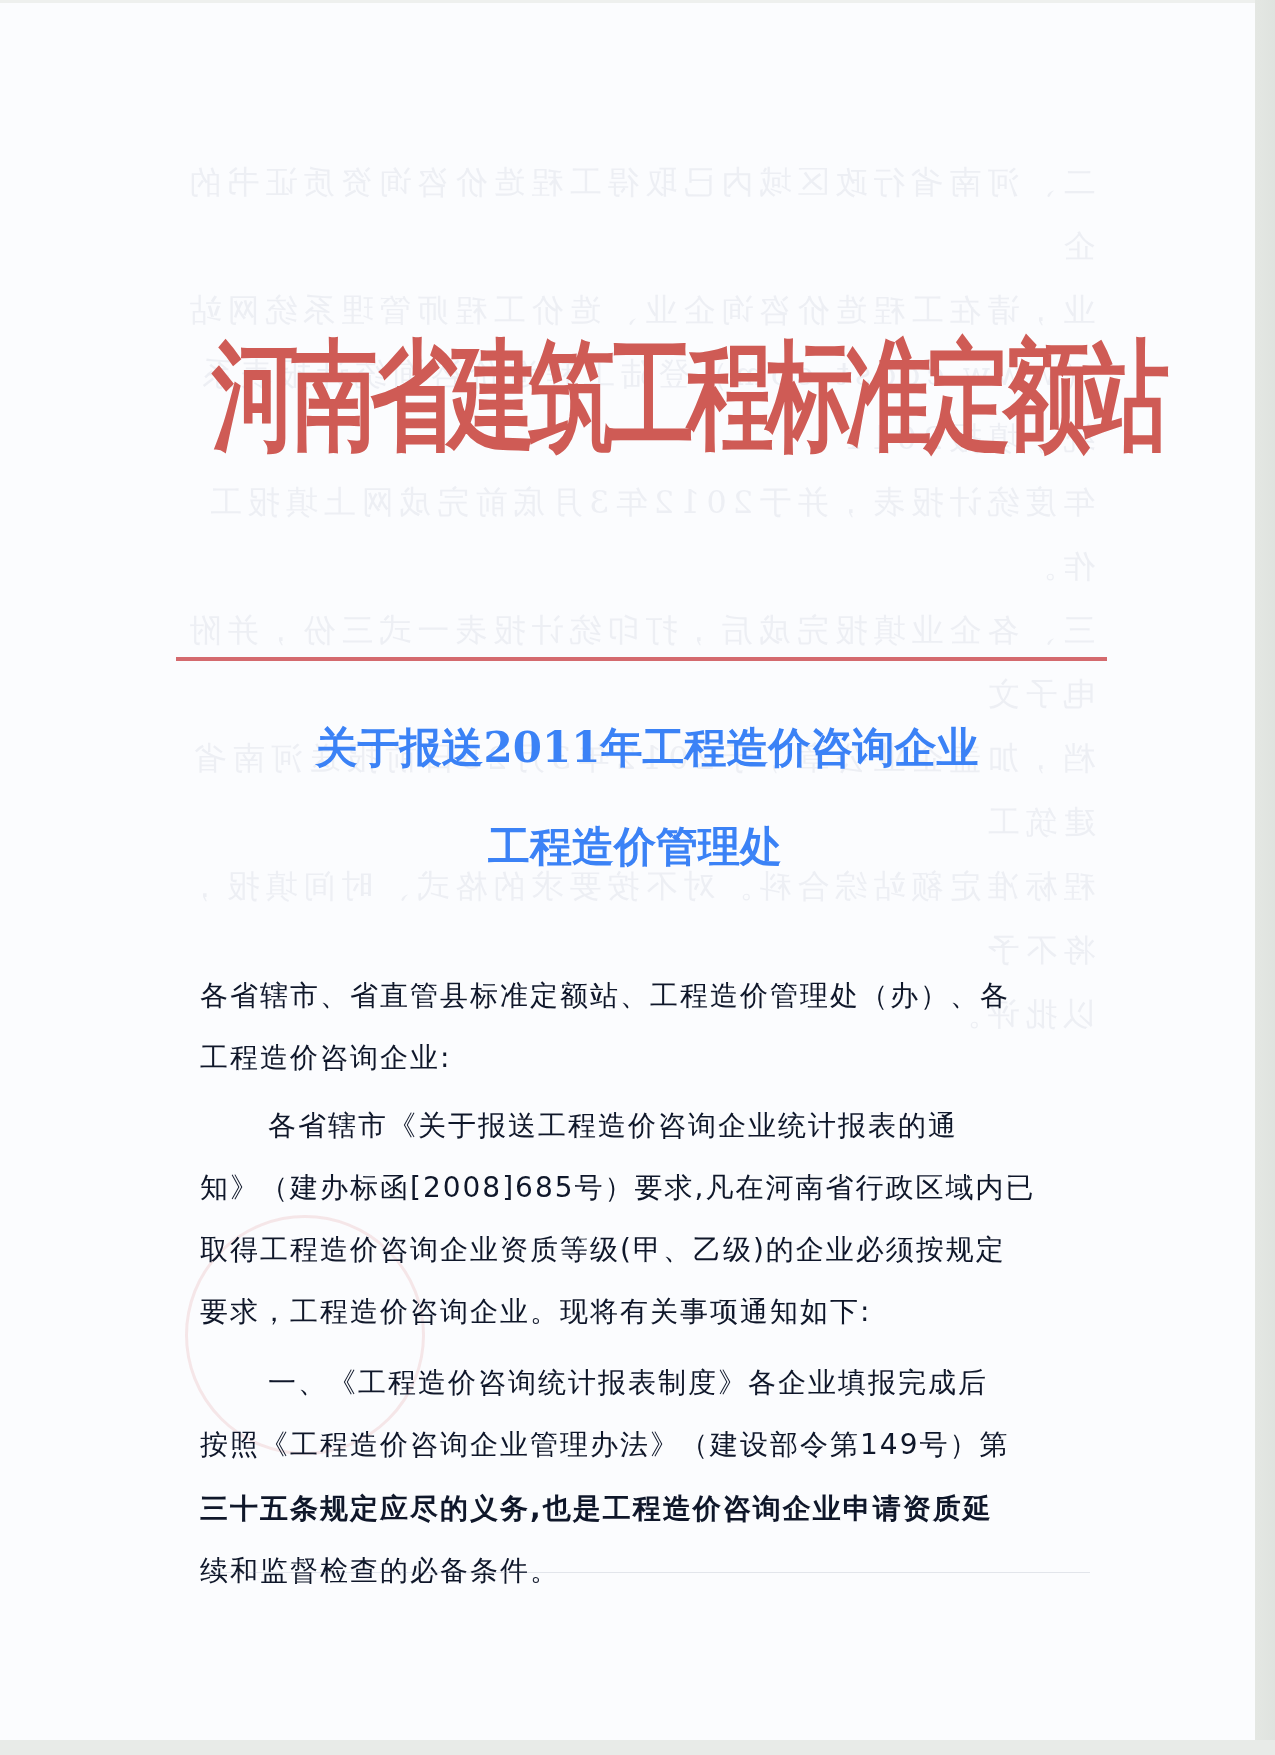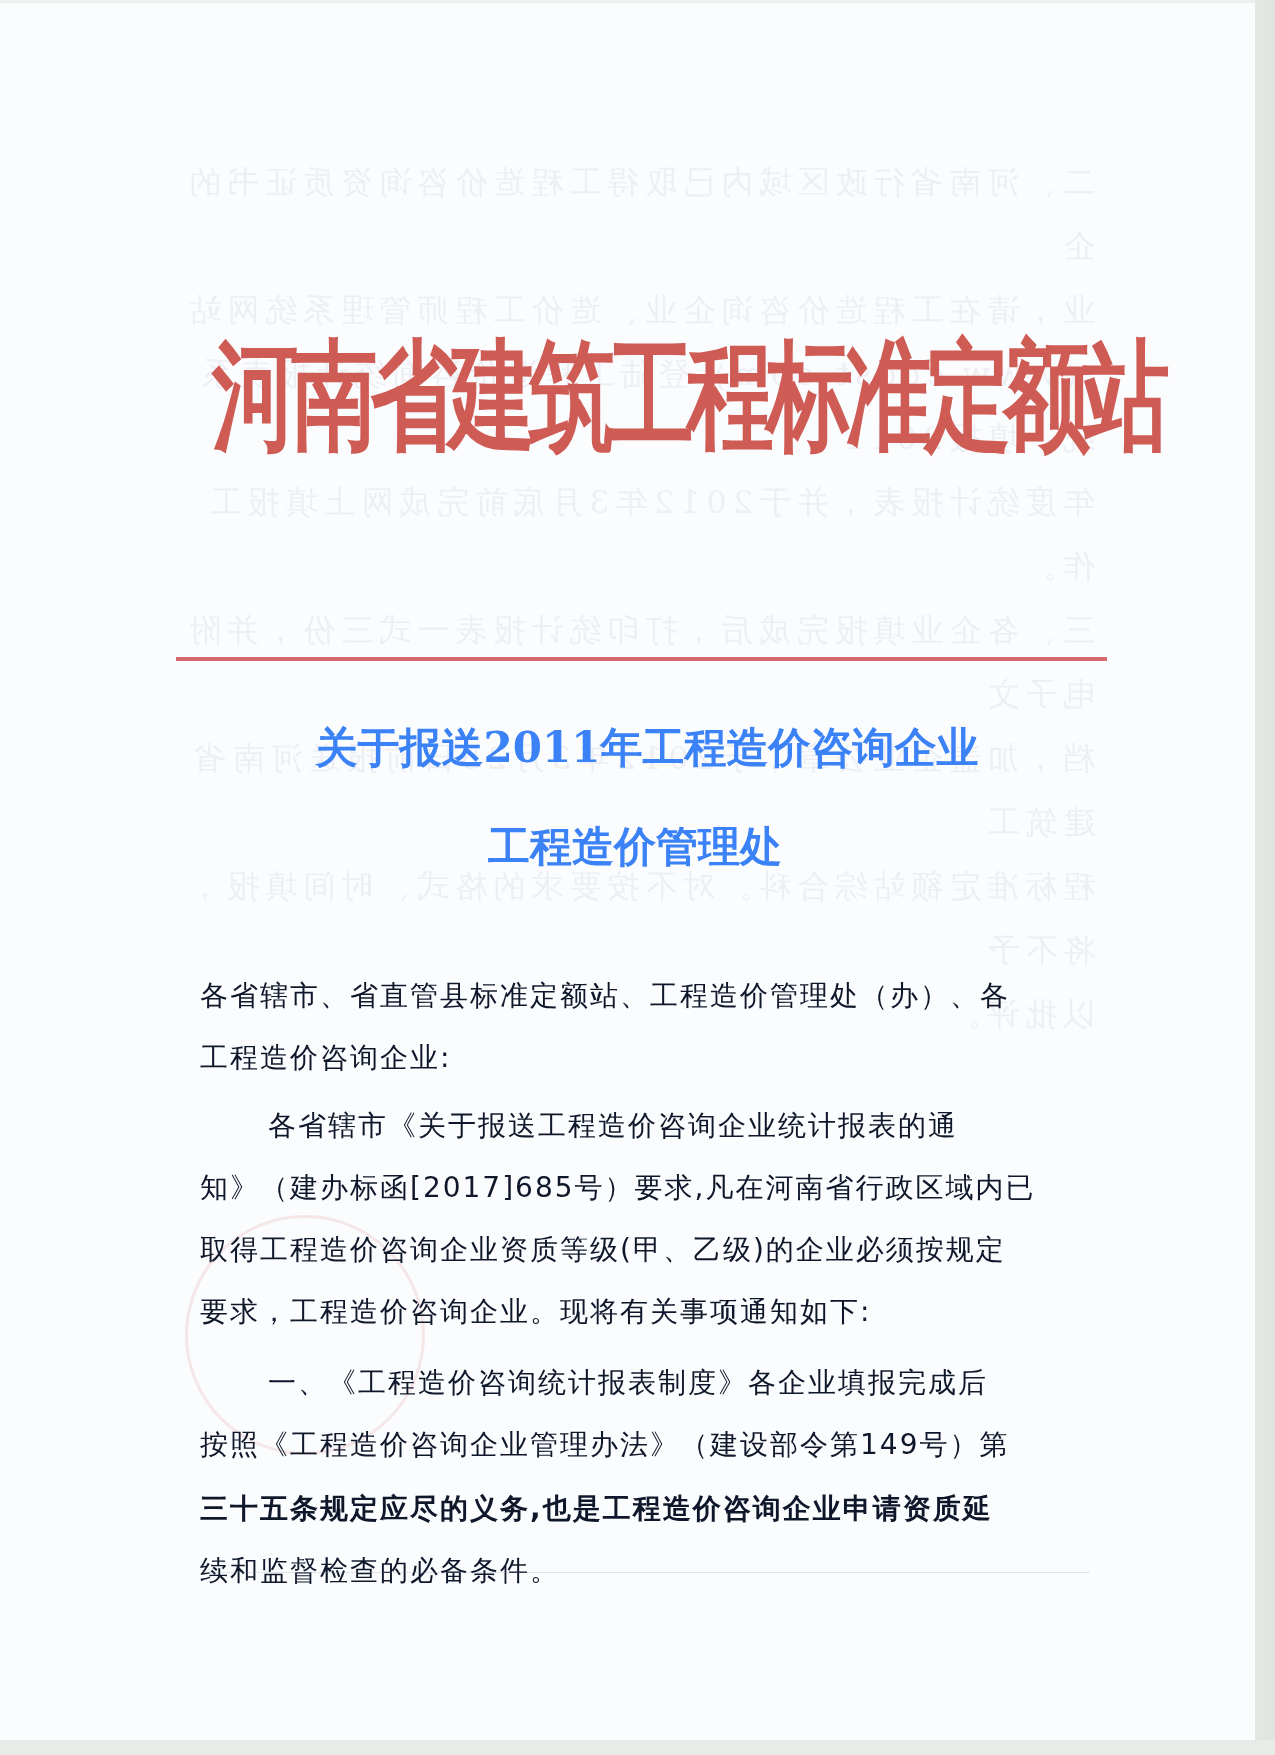--- a/index.html
+++ b/index.html
@@ -150,21 +150,21 @@
 <div class="letterhead">河南省建筑工程标准定额站</div>
 <div class="red-rule"></div>
 
 <div class="doc-title line1">关于报送2011年工程造价咨询企业</div>
 <div class="doc-title line2">工程造价管理处</div>
 
 <div class="body-text" style="top: 965px;">各省辖市、省直管县标准定额站、工程造价管理处（办）、各</div>
 <div class="body-text" style="top: 1027px;">工程造价咨询企业:</div>
 
 <div class="body-text indent" style="top: 1095px;">各省辖市《关于报送工程造价咨询企业统计报表的通</div>
-<div class="body-text" style="top: 1157px;">知》（建办标函[2017]685号）要求,凡在河南省行政区域内已</div>
+<div class="body-text" style="top: 1157px;">知》（建办标函[2008]685号）要求,凡在河南省行政区域内已</div>
 <div class="body-text" style="top: 1219px;">取得工程造价咨询企业资质等级(甲、乙级)的企业必须按规定</div>
 <div class="body-text" style="top: 1281px;">要求，工程造价咨询企业。现将有关事项通知如下:</div>
 
 <div class="body-text indent" style="top: 1352px;">一、《工程造价咨询统计报表制度》各企业填报完成后</div>
 <div class="body-text" style="top: 1414px;">按照《工程造价咨询企业管理办法》（建设部令第149号）第</div>
 <div class="body-text" style="top: 1478px; font-weight: bold;">三十五条规定应尽的义务,也是工程造价咨询企业申请资质延</div>
 <div class="body-text" style="top: 1540px;">续和监督检查的必备条件。</div>
 
 <div class="bottom-rule"></div>
 

